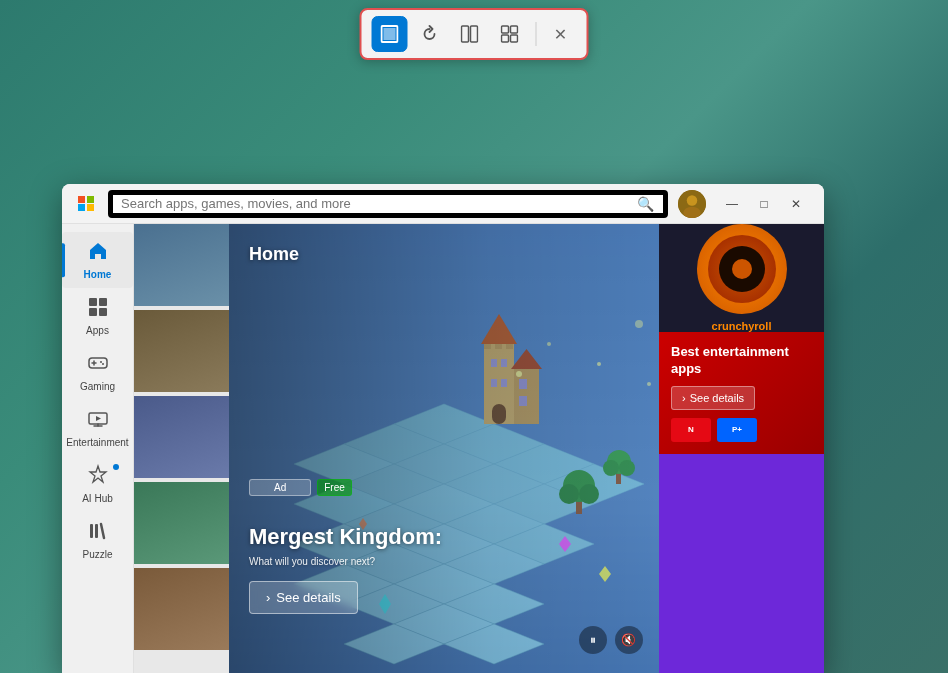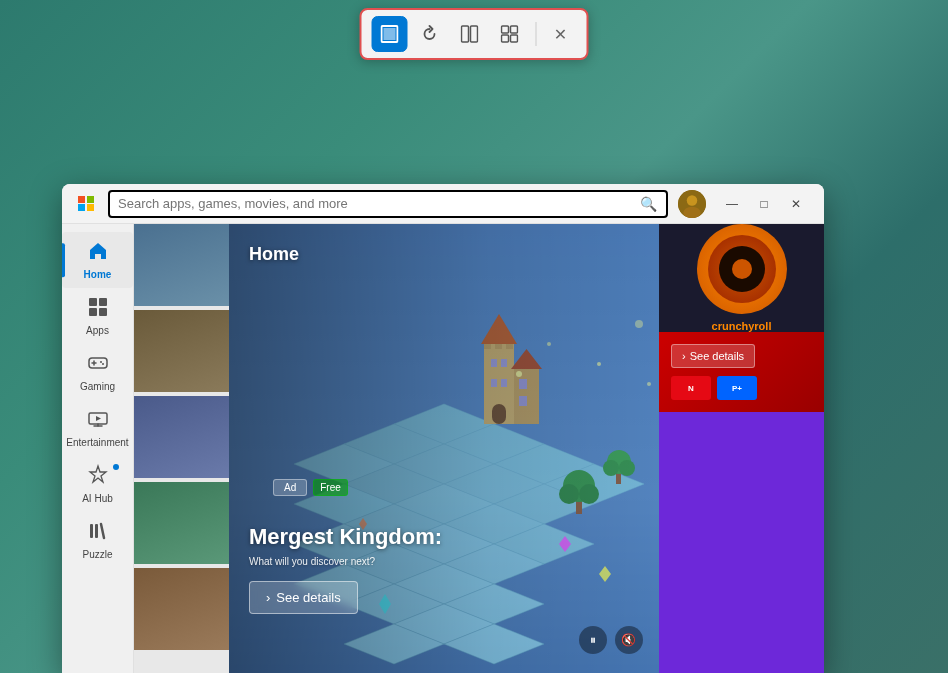--- a/index.html
+++ b/index.html
@@ -122,21 +122,21 @@
     .ms-logo-q { width: 7px; height: 7px; }
     .ms-logo-q:nth-child(1) { background: #f25022; }
     .ms-logo-q:nth-child(2) { background: #7fba00; }
     .ms-logo-q:nth-child(3) { background: #00a4ef; }
     .ms-logo-q:nth-child(4) { background: #ffb900; }
 
     .search-bar {
       flex: 1;
       height: 28px;
       background: white;
-      border: 2px solid #000000;
+      border: 5px solid #000000;
       border-radius: 4px;
       display: flex;
       align-items: center;
       padding: 8px 8px;
       gap: 6px;
     }
 
     .search-bar input {
       border: none;
       outline: none;
@@ -341,23 +341,22 @@
       display: flex;
       gap: 6px;
       margin-bottom: 10px;
     }
 
     .tag-ad {
       background: rgba(255,255,255,0.2);
       border: 1px solid rgba(255,255,255,0.4);
       color: white;
       font-size: 10px;
-      padding: 2px 10px;
+      padding: 2px 24px;
       border-radius: 3px;
-      margin-left: 24px;
     }
 
     .tag-free {
       background: rgba(0,150,0,0.6);
       border: 1px solid rgba(0,200,0,0.4);
       color: white;
       font-size: 10px;
       padding: 2px 6px;
       border-radius: 3px;
     }
@@ -759,20 +758,21 @@
                   <div style="width:46px;height:46px;border-radius:50%;background:#1a0a00;display:flex;align-items:center;justify-content:center;">
                     <div style="width:20px;height:20px;border-radius:50%;background:#cc5500;"></div>
                   </div>
                 </div>
               </div>
               <div style="color:#ff8800;font-size:11px;font-weight:600;margin-top:6px;">crunchyroll</div>
             </div>
           </div>
 
           <div class="entertainment-section" style="background: linear-gradient(135deg,#cc0000,#990000);">
+            <div class="entertainment-label">Best entertainment apps</div>
             <button class="see-details-btn-right">
               <span>›</span>
               <span>See details</span>
             </button>
             <div class="streaming-logos">
               <div class="stream-logo netflix-logo">N</div>
               <div class="stream-logo paramount-logo">P+</div>
             </div>
           </div>
         </div>

